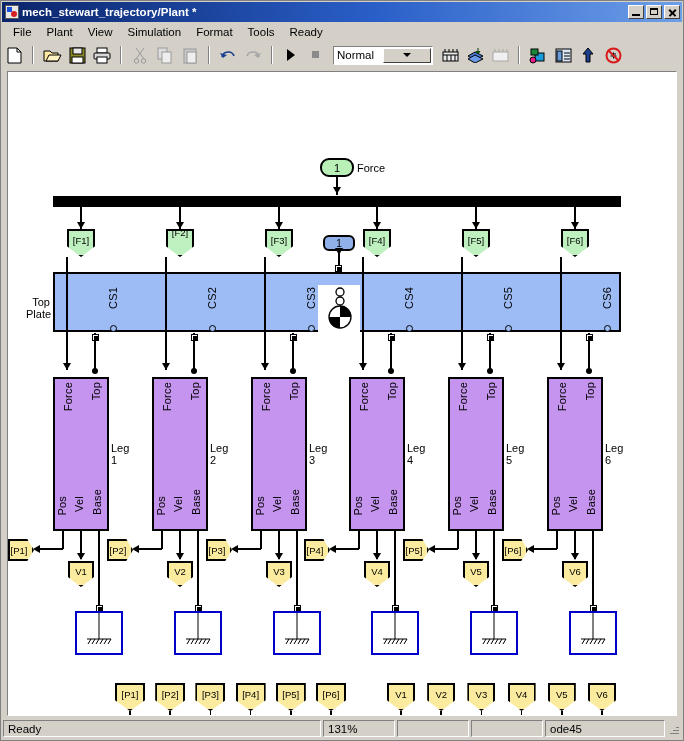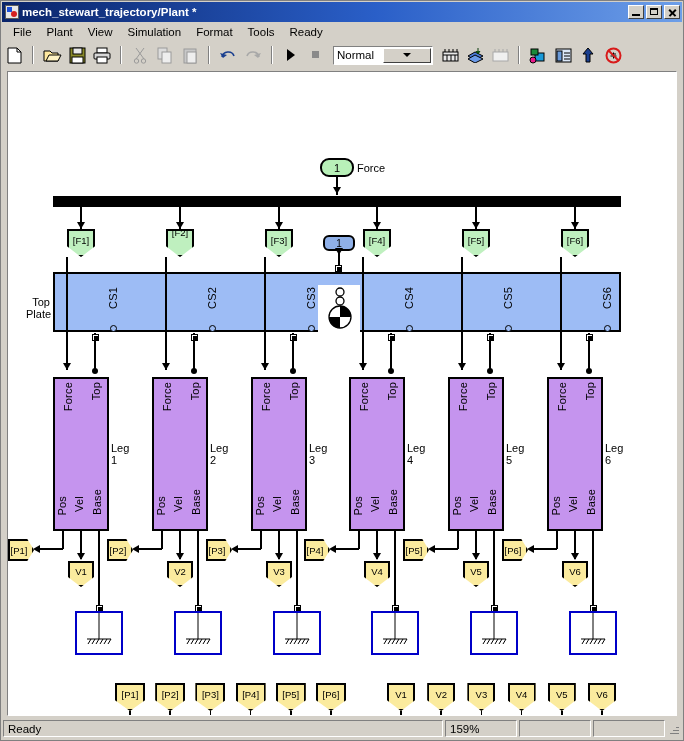--- a/index.html
+++ b/index.html
@@ -562,22 +562,23 @@
           <div class="blk goto-yellow" style="left:580px;top:611px;width:28px;height:28px">
               <span style="margin-bottom:5px">V6</span>
           </div>
           <div class="wire" style="left:593.25px;top:639px;width:1.5px;height:18px"></div>
         </div>
     </div>
   </div>
 
   <div class="statusbar">
     <div class="sb sb-ready">Ready</div>
-    <div class="sb sb-zoom">159%</div>
+    <div class="sb sb-zoom">131%</div>
     <div class="sb sb-e1"></div>
     <div class="sb sb-e2"></div>
+    <div class="sb sb-solver">ode45</div>
     <div class="grip">
         <i></i>
         <i></i>
         <i></i>
       </div>
   </div>
 </div>
 
 </body></html>

